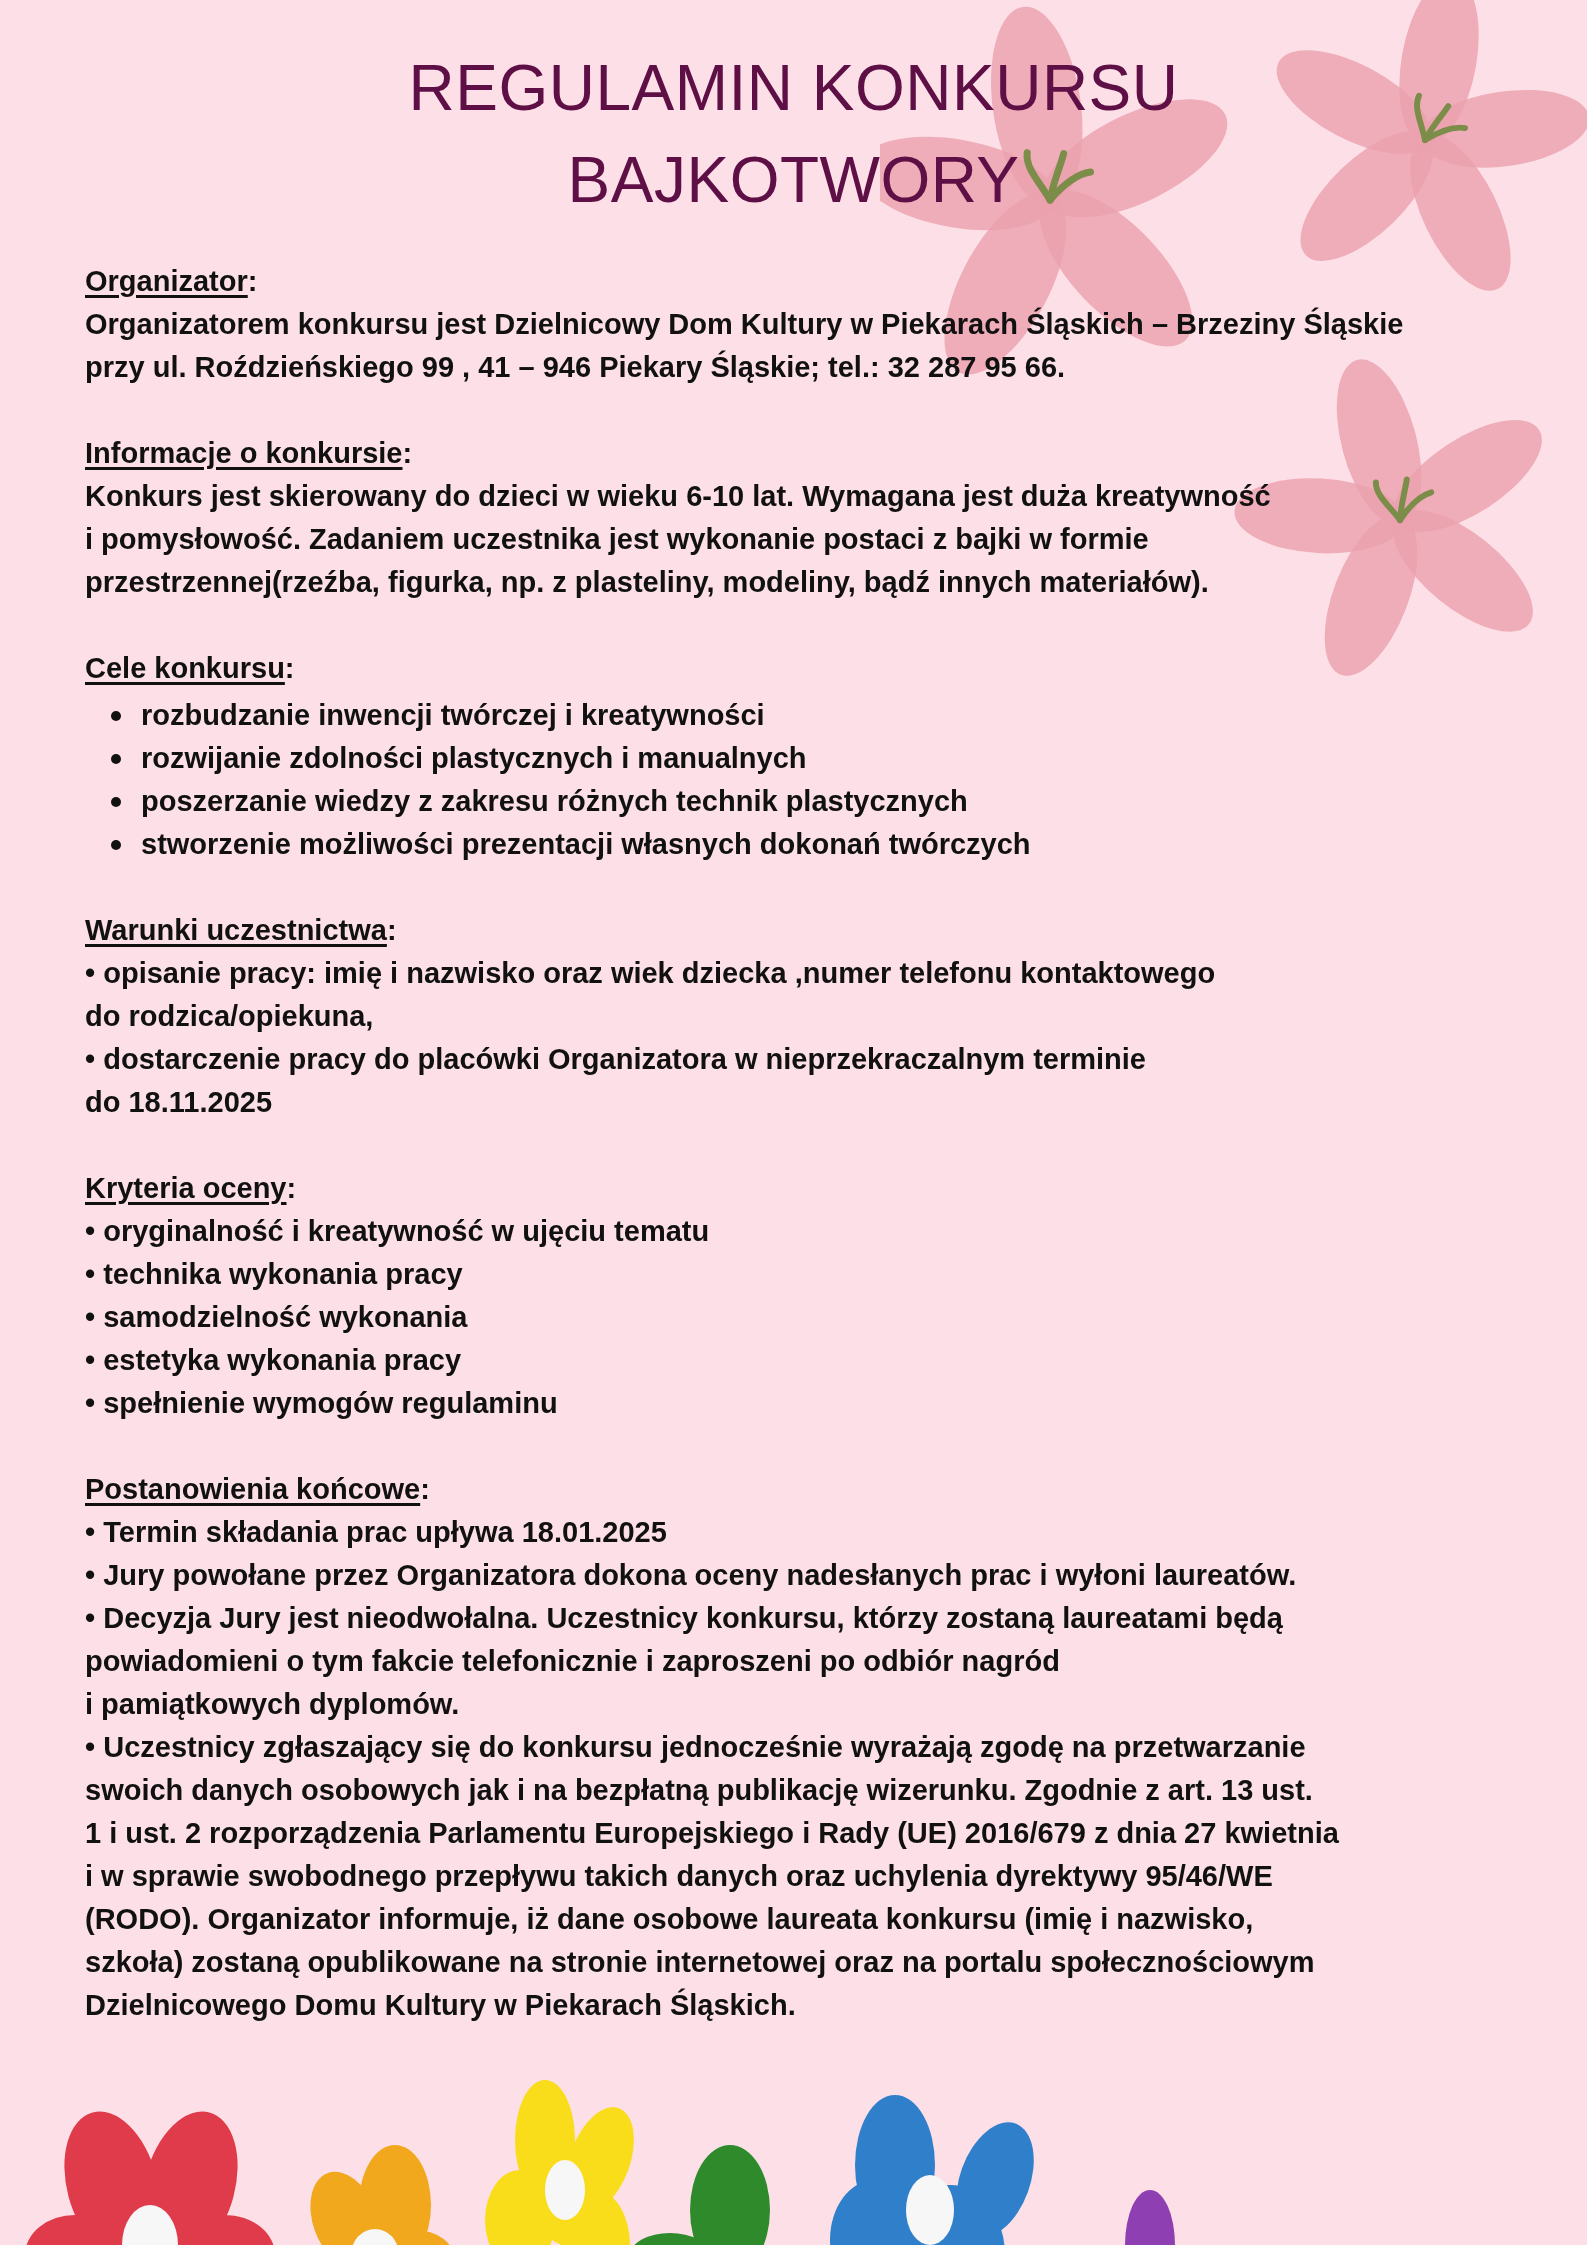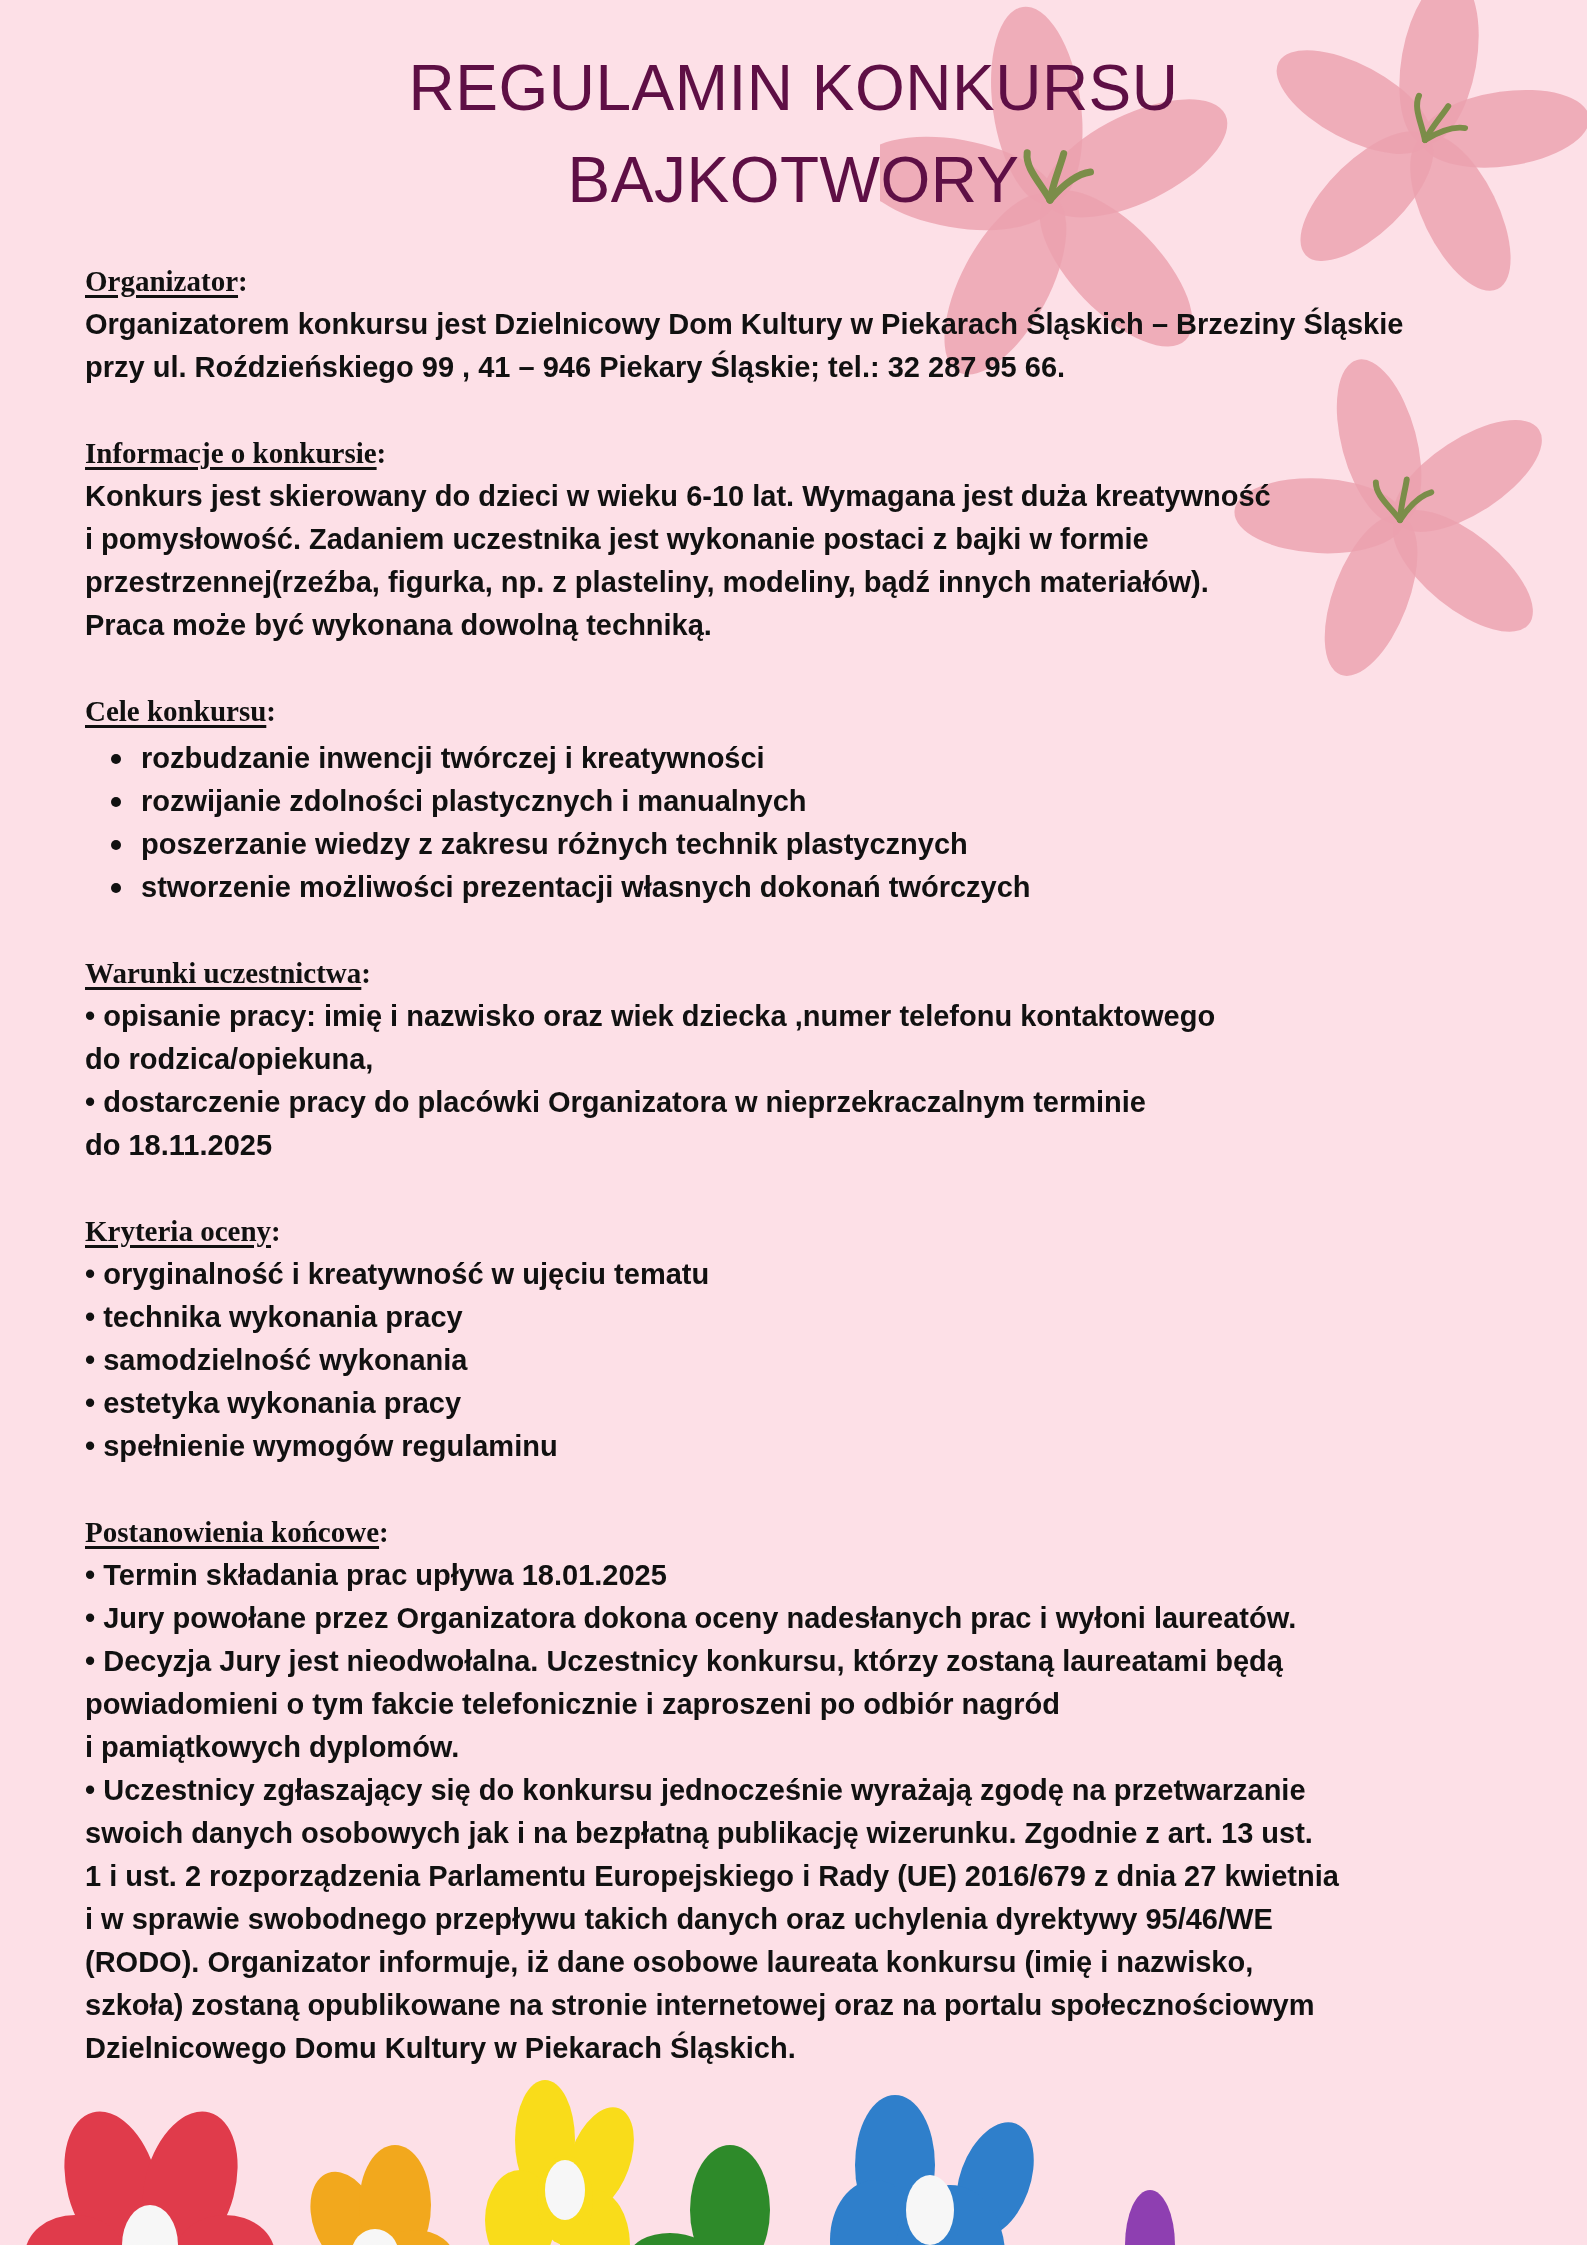--- a/index.html
+++ b/index.html
@@ -30,21 +30,21 @@
       left: 85px;
       top: 260px;
       width: 1430px;
       font-family: "Liberation Sans", sans-serif;
       font-weight: 700;
       font-size: 29px;
       line-height: 43px;
       color: #111;
     }
     .section { margin-bottom: 43px; }
-    .heading { display: block; font-family: Liberation Serif, serif; }
+    .heading { display: block; }
     .heading .u { text-decoration: underline; text-decoration-thickness: 3px; text-underline-offset: 4px; }
     .p { display: block; }
     ul.dots {
       margin: 4px; padding: 0 0 0 52px;
       list-style: none;
     }
     ul.dots li { position: relative; }
     ul.dots li::before {
       content: "";
       position: absolute;
@@ -92,21 +92,20 @@
     <span class="heading"><span class="u">Organizator</span>:</span>
     <span class="p">Organizatorem konkursu jest Dzielnicowy Dom Kultury w Piekarach Śląskich – Brzeziny Śląskie</span>
     <span class="p">przy ul. Roździeńskiego 99 , 41 – 946 Piekary Śląskie; tel.: 32 287 95 66.</span>
   </div>
 
   <div class="section">
     <span class="heading"><span class="u">Informacje o konkursie</span>:</span>
     <span class="p">Konkurs jest skierowany do dzieci w wieku 6-10 lat. Wymagana jest duża kreatywność</span>
     <span class="p">i pomysłowość. Zadaniem uczestnika jest wykonanie postaci z bajki w formie</span>
     <span class="p">przestrzennej(rzeźba, figurka, np. z plasteliny, modeliny, bądź innych materiałów).</span>
-    <span class="p">Praca może być wykonana dowolną techniką.</span>
   </div>
 
   <div class="section">
     <span class="heading"><span class="u">Cele konkursu</span>:</span>
     <ul class="dots">
       <li>rozbudzanie inwencji twórczej i kreatywności</li>
       <li>rozwijanie zdolności plastycznych i manualnych</li>
       <li>poszerzanie wiedzy z zakresu różnych technik plastycznych</li>
       <li>stworzenie możliwości prezentacji własnych dokonań twórczych</li>
     </ul>

